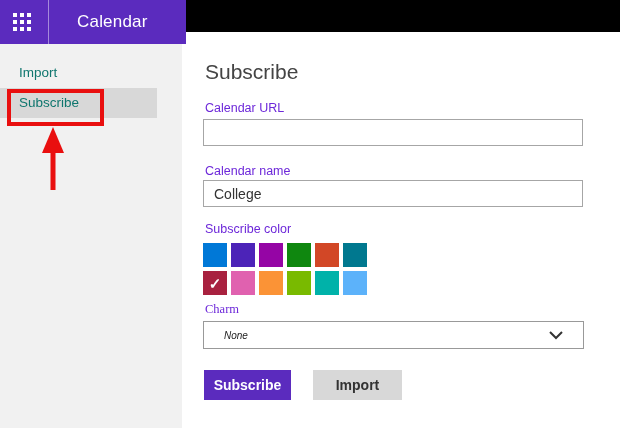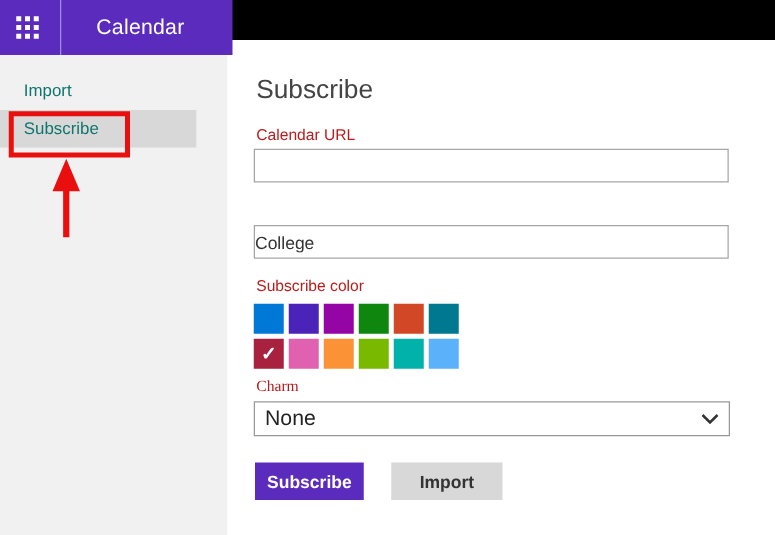--- a/index.html
+++ b/index.html
@@ -21,37 +21,37 @@
   .side-item { position:absolute; left:0; width:157px; height:30px; line-height:30px; padding-left:19px; font-size:13.5px; color:#0f766e; cursor:pointer; }
   .side-item.import { top:14px; }
   .side-item.subscribe { top:44px; background:var(--highlight,#d8d8d8); }
 
   .anno-box { position:absolute; left:7px; top:45px; width:97px; height:37px; border:4px solid var(--annotation-red,#e90f0f); pointer-events:none; }
   .anno-arrow { position:absolute; left:39px; top:82px; pointer-events:none; }
 
   
   .main { position:absolute; left:182px; top:44px; width:438px; height:384px; background:#fff; }
   .heading { position:absolute; left:23px; top:16px; font-size:21px; font-weight:300; color:#444; }
-  .field-label { position:absolute; font-size:12.5px; color:#b91c1c; }
+  .field-label { position:absolute; font-size:12.5px; color:#6d28d9; }
   .lbl-url   { left:23px; top:57px; }
   .lbl-name  { left:23px; top:120px; }
   .lbl-color { left:23px; top:178px; }
   .lbl-charm { left:23px; top:258px;font-family:Liberation Serif, serif; }
 
   .text-input { position:absolute; left:21px; width:380px; height:27px; border:1px solid #a6a6a6; background:#fff;
-                font-family:inherit; font-size:14px; color:#333; padding:0 0; outline:none; }
+                font-family:inherit; font-size:14px; color:#333; padding:0 10px; outline:none; }
   .input-url  { top:75px; }
   .input-name { top:136px; }
 
   .swatches { position:absolute; left:21px; top:199px; display:grid; grid-template-columns:repeat(6,24px); grid-auto-rows:24px; gap:4px; }
   .swatch { width:24px; height:24px; cursor:pointer; display:flex; align-items:center; justify-content:center;
             color:#fff; font-size:15px; font-weight:700; line-height:1; }
 
   .select { position:absolute; left:21px; top:277px; width:381px; height:28px; border:1px solid #999; background:#fff;
-            display:flex; align-items:center; padding:0 8px; font-size:17px; color:#222; cursor:pointer; }
+            display:flex; align-items:center; padding:0 20px; font-size:10px; color:#222; cursor:pointer;font-style:italic; }
   .select .chev { margin-left:auto; display:flex; align-items:center; }
 
   .btn { position:absolute; top:326px; height:30px; border:none; font-family:inherit; font-size:14px; font-weight:600;
          display:flex; align-items:center; justify-content:center; cursor:pointer; }
   .btn-subscribe { left:22px; width:87px; background:var(--accent,#5b2bbe); color:#fff; }
   .btn-cancel    { left:131px; width:89px; background:var(--button-gray,#d8d8d8); color:#333; }
 </style>
 </head>
 <body>
 
@@ -84,20 +84,21 @@
       <rect x="11.5" y="24" width="5" height="40" fill="var(--annotation-red,#e90f0f)"></rect>
     </svg>
   </div>
 
   <div class="main">
     <div class="heading">Subscribe</div>
 
     <div class="field-label lbl-url">Calendar URL</div>
     <input class="text-input input-url" type="text" value="" style="">
 
+    <div class="field-label lbl-name">Calendar name</div>
     <input class="text-input input-name" type="text" value="College" style="">
 
     <div class="field-label lbl-color">Subscribe color</div>
     <div class="swatches">
       <div class="swatch" style="background: rgb(0, 120, 215);"></div>
       <div class="swatch" style="background: rgb(76, 35, 184);"></div>
       <div class="swatch" style="background: rgb(149, 5, 165);"></div>
       <div class="swatch" style="background: rgb(15, 135, 15);"></div>
       <div class="swatch" style="background: rgb(210, 71, 38);"></div>
       <div class="swatch" style="background: rgb(0, 120, 143);"></div>

